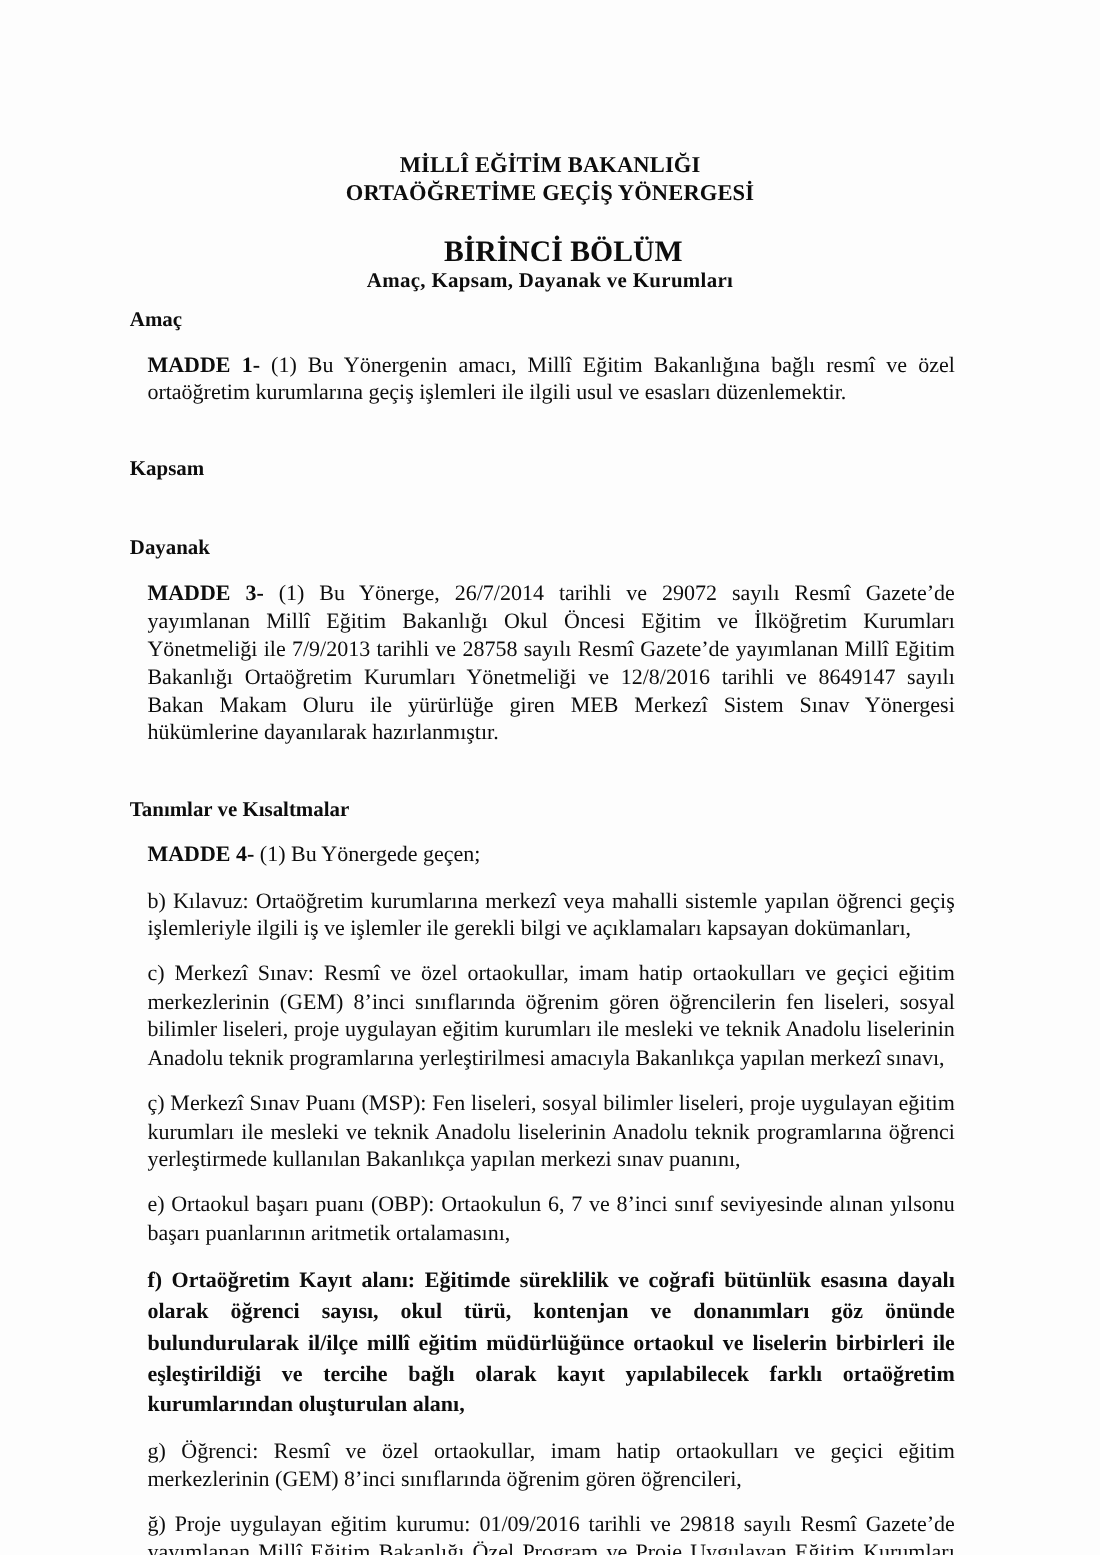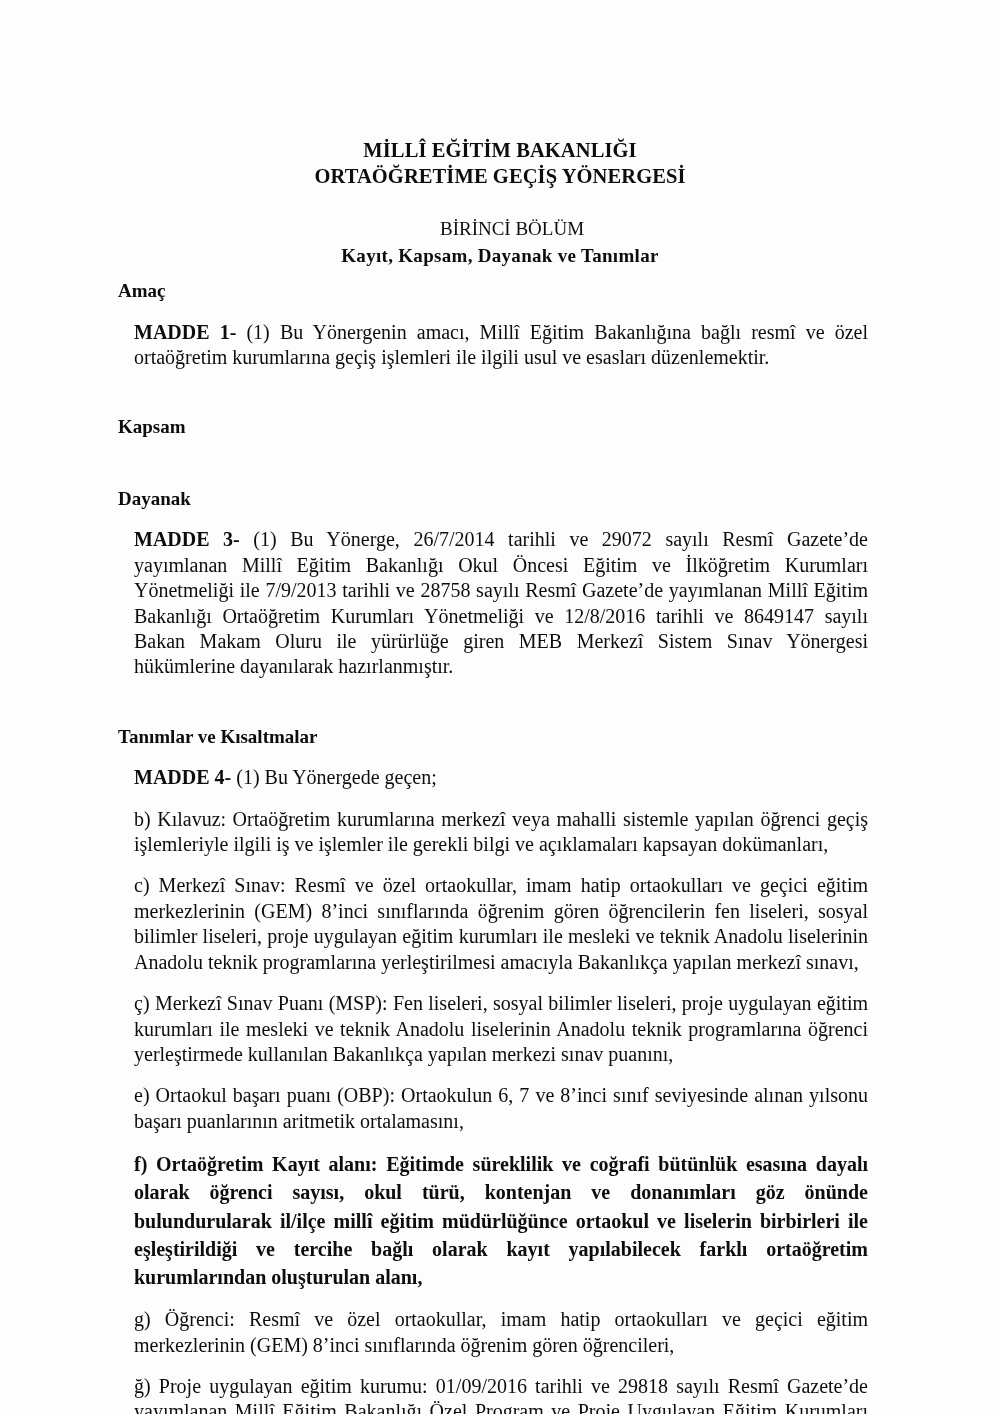--- a/index.html
+++ b/index.html
@@ -33,22 +33,22 @@
     font-weight: bold;
     font-size: 20.5px;
     line-height: 26px;
     letter-spacing: 0.1px;
   }
   .section-block {
     text-align: center;
     margin-top: 26px;
   }
   .section-heading {
-    font-weight: normal;
-    font-size: 19px;
+    font-weight: bold;
+    font-size: 27px;
     line-height: 27px;
     margin-left: 24px;
   }
   .section-subheading {
     font-weight: bold;
     font-size: 19px;
     line-height: 27px;
     letter-spacing: 0.3px;
   }
 
@@ -89,21 +89,21 @@
 <body>
 
 <div class="page">
 
   <div class="title-block">
     <div class="doc-title-line">MİLLÎ EĞİTİM BAKANLIĞI</div>
     <div class="doc-title-line">ORTAÖĞRETİME GEÇİŞ YÖNERGESİ</div>
 
     <div class="section-block">
       <div class="section-heading">BİRİNCİ BÖLÜM</div>
-      <div class="section-subheading">Kayıt, Kapsam, Dayanak ve Tanımlar</div>
+      <div class="section-subheading">Amaç, Kapsam, Dayanak ve Kurumları</div>
     </div>
   </div>
 
   <div class="body-area">
 
     <div class="art-heading">Amaç</div>
     <p class="para"><span class="lead">MADDE 1-</span><span> (1) Bu Yönergenin amacı, Millî Eğitim Bakanlığına bağlı resmî ve özel ortaöğretim kurumlarına geçiş işlemleri ile ilgili usul ve esasları düzenlemektir.</span></p>
 
     <div class="gap-md"></div>
 

